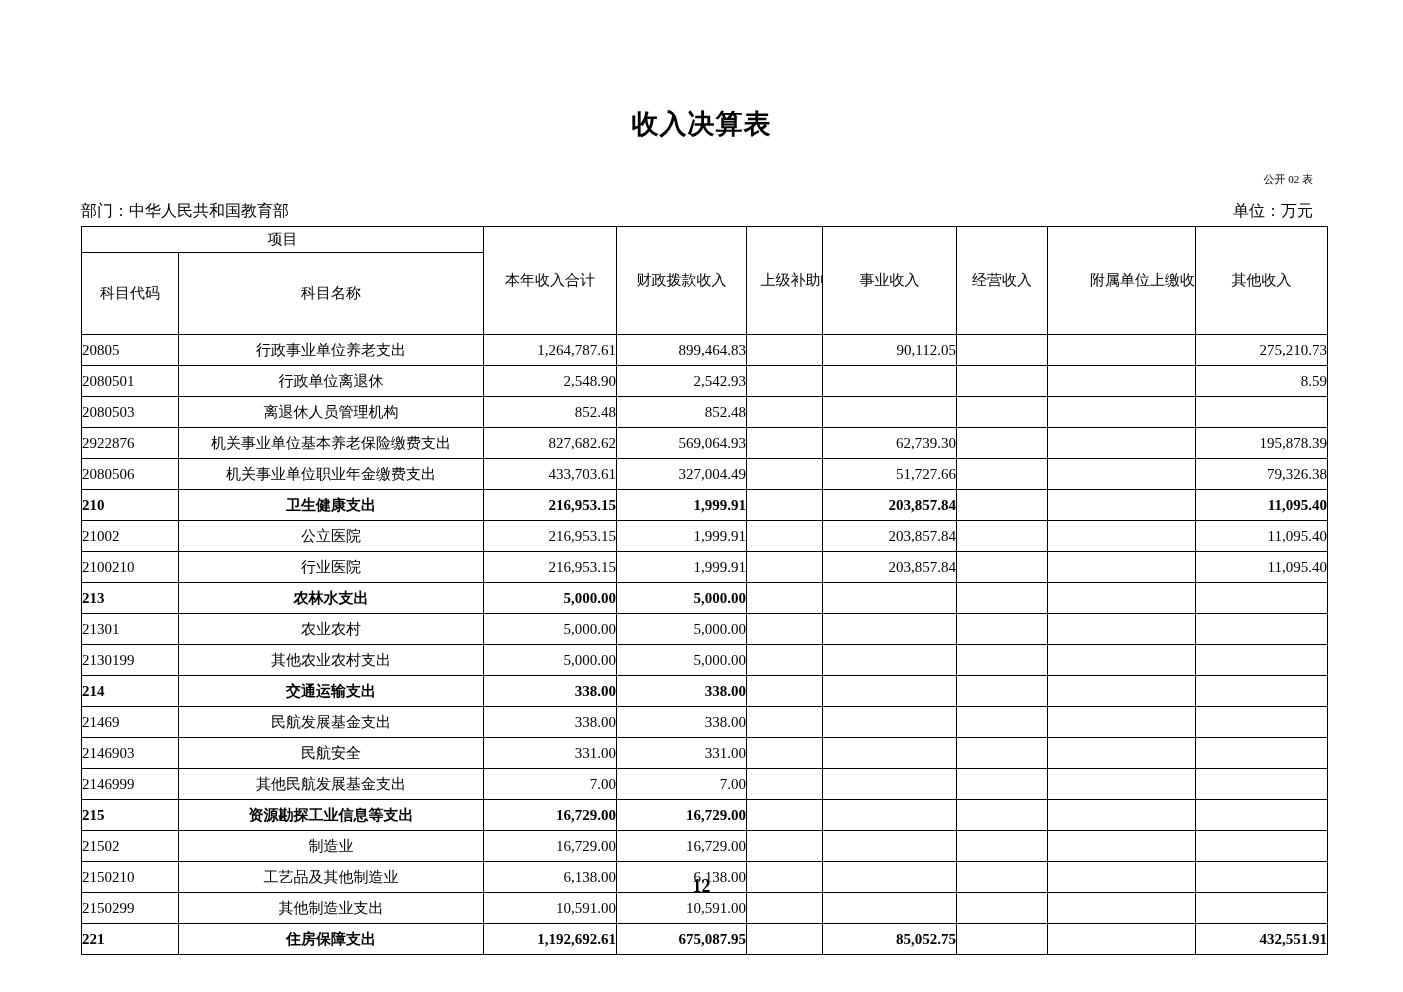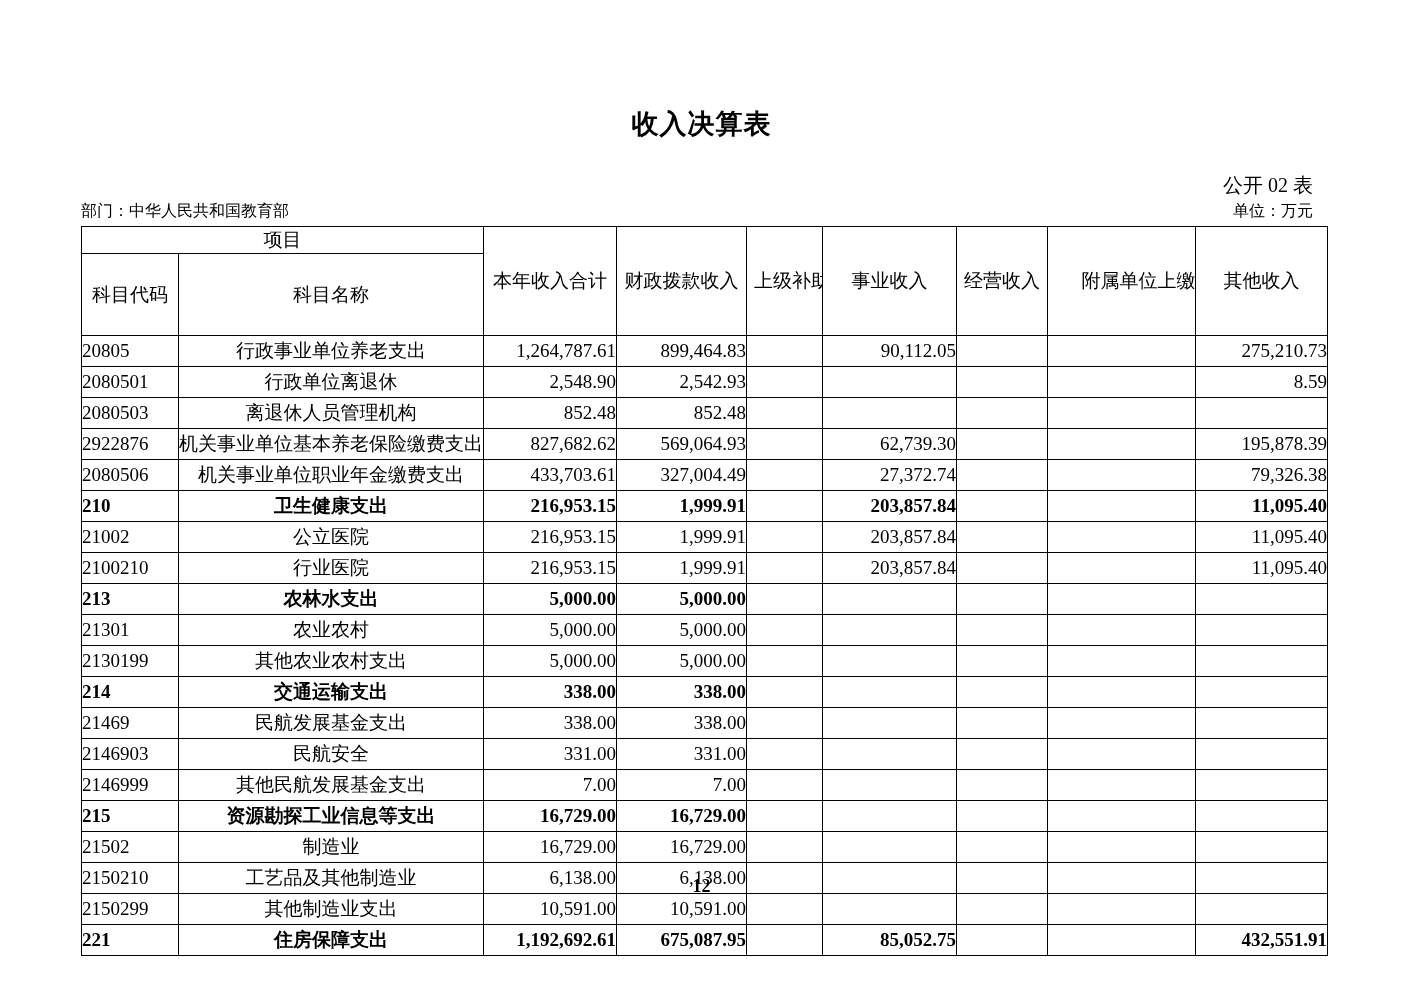--- a/index.html
+++ b/index.html
@@ -10,34 +10,34 @@
     font-family:"Liberation Serif","DejaVu Serif",serif;
     color:#000;
     border-radius:22px;
   }
   .doc-title{
     position:absolute;top:106px;left:0;width:100%;
     text-align:center;font-size:27px;font-weight:bold;letter-spacing:1px;
   }
   .form-code{
     position:absolute;top:172px;right:90px;
-    font-size:20px;
+    font-size:11px;
   }
   .meta-line{
     position:absolute;top:201px;left:81px;right:90px;
     font-size:16px;
     text-align:center;
   }
   .meta-line .dept{float:left;}
   .meta-line .unit{float:right;}
   table.report{
     position:absolute;top:226px;left:81px;
     width:1246px;
     border-collapse:collapse;table-layout:fixed;
-    font-size:19px;
+    font-size:15px;
   }
   table.report th, table.report td{
     border:1px solid #000;
     padding:0;
     overflow:hidden;white-space:nowrap;
     font-weight:normal;
     vertical-align:middle;
   }
   tr.h1 th{height:25px;text-align:center;}
   tr.h2 th{height:81px;text-align:center;}
@@ -142,21 +142,21 @@
           <td class="num"></td>
           <td class="num"></td>
           <td class="num">195,878.39</td>
         </tr>
         <tr>
           <td class="code">2080506</td>
           <td class="name indent">机关事业单位职业年金缴费支出</td>
           <td class="num">433,703.61</td>
           <td class="num">327,004.49</td>
           <td class="num"></td>
-          <td class="num">27,372.74</td>
+          <td class="num">51,727.66</td>
           <td class="num"></td>
           <td class="num"></td>
           <td class="num">79,326.38</td>
         </tr>
         <tr class="bold">
           <td class="code">210</td>
           <td class="name">卫生健康支出</td>
           <td class="num">216,953.15</td>
           <td class="num">1,999.91</td>
           <td class="num"></td>

